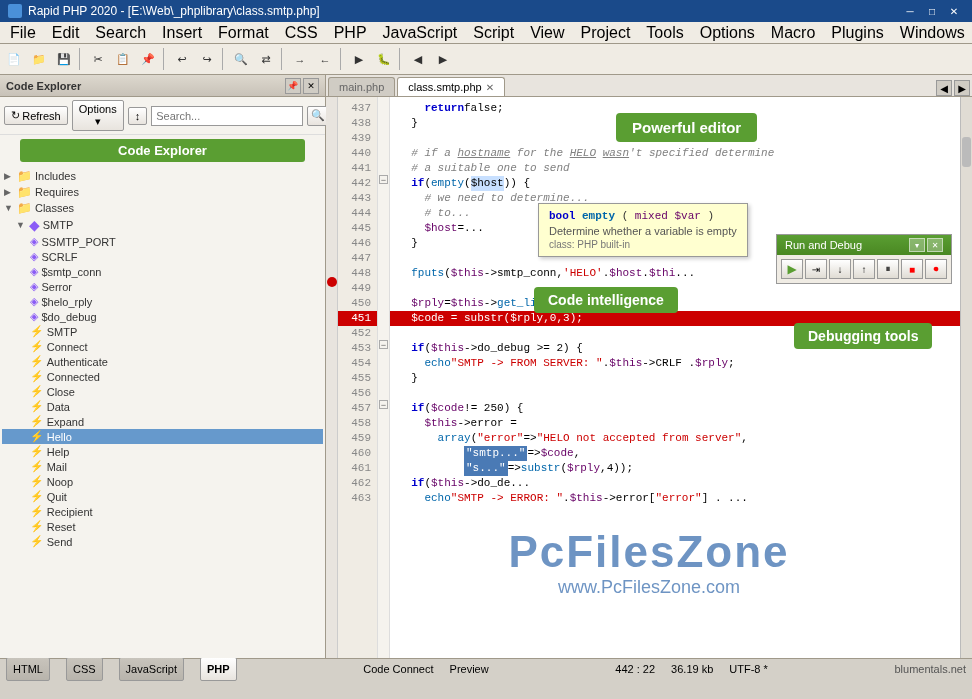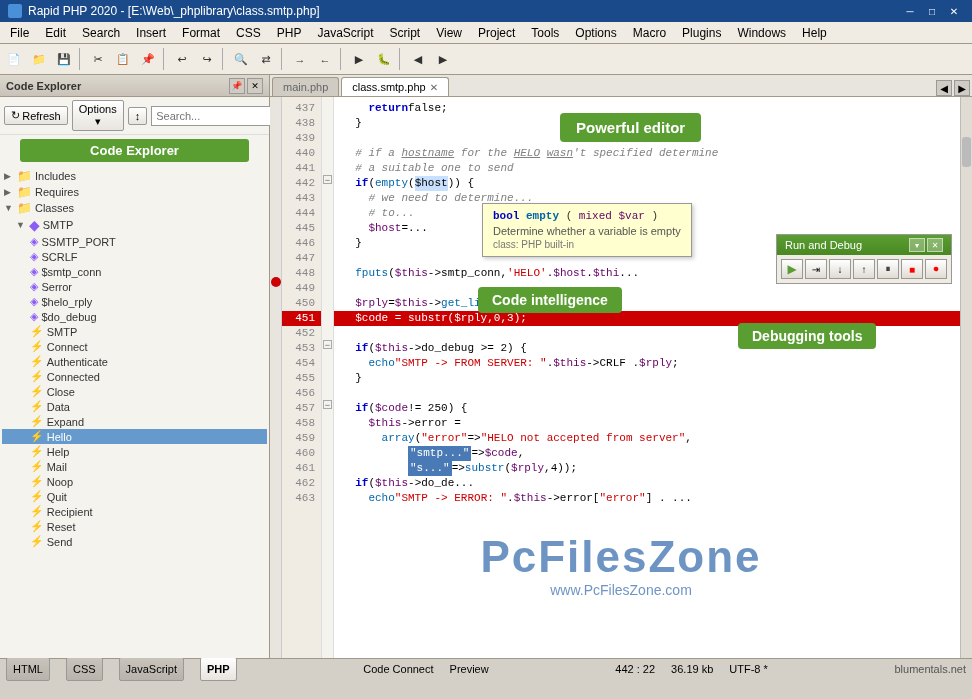--- a/index.html
+++ b/index.html
@@ -7,33 +7,33 @@
 
     
     .title-bar { background: #1a4a8a; color: white; height: 22px; display: flex; align-items: center; padding: 0 8px; justify-content: space-between; }
     .title-bar-left { display: flex; align-items: center; gap: 6px; font-size: 12px; }
     .title-bar-icon { width: 14px; height: 14px; background: #4a90d9; border-radius: 2px; display: inline-block; }
     .title-bar-controls { display: flex; gap: 2px; }
     .title-bar-controls button { width: 20px; height: 18px; background: transparent; border: none; color: white; cursor: pointer; font-size: 10px; display: flex; align-items: center; justify-content: center; }
 
     
     .menu-bar { background: #f0ece4; height: 22px; display: flex; align-items: center; padding: 0 2px; border-bottom: 1px solid #a0998a; }
-    .menu-item { padding: 2px 8px; font-size: 12px; cursor: pointer; color: #000; height: 100%; display: flex; align-items: center; }
+    .menu-item { padding: 2px 8px; font-size: 16px; cursor: pointer; color: #000; height: 100%; display: flex; align-items: center; }
 
     
     .toolbar-area { background: #f0ece4; border-bottom: 1px solid #a0998a; padding: 2px; display: flex; flex-wrap: wrap; gap: 1px; }
     .toolbar-row { display: flex; align-items: center; gap: 1px; height: 26px; }
     .tb-btn { width: 24px; height: 22px; background: transparent; border: 1px solid transparent; cursor: pointer; display: flex; align-items: center; justify-content: center; font-size: 11px; color: #333; }
     .tb-separator { width: 4px; height: 22px; border-left: 1px solid #aaa; margin: 0 2px; }
 
     
     .main-area { display: flex; height: calc(699px - 22px - 22px - 52px - 20px); }
 
     
-    .explorer-panel { width: 270px; background: #f5f3ee; border-right: 1px solid #a0998a; display: flex; flex-direction: column; height: 100%; }
+    .explorer-panel { width: 326px; background: #f5f3ee; border-right: 1px solid #a0998a; display: flex; flex-direction: column; height: 100%; }
     .explorer-header { background: linear-gradient(to bottom, #ddd8ce, #c8c2b8); padding: 3px 6px; display: flex; align-items: center; justify-content: space-between; border-bottom: 1px solid #a0998a; height: 22px; }
     .explorer-header-title { font-size: 11px; font-weight: bold; color: #333; }
     .explorer-header-controls { display: flex; gap: 2px; }
     .explorer-toolbar { background: #f5f3ee; padding: 3px 4px; display: flex; align-items: center; gap: 4px; border-bottom: 1px solid #ddd; }
     .explorer-toolbar button { font-size: 11px; padding: 2px 6px; background: linear-gradient(to bottom, #fff, #e8e4de); border: 1px solid #999; cursor: pointer; border-radius: 2px; display: flex; align-items: center; gap: 2px; }
     .search-box { flex: 1; height: 20px; border: 1px solid #999; padding: 1px 4px; font-size: 11px; background: white; }
     .search-icon-btn { width: 22px; height: 20px; background: linear-gradient(to bottom, #fff, #e8e4de); border: 1px solid #999; cursor: pointer; display: flex; align-items: center; justify-content: center; font-size: 11px; }
 
     .tree-area { flex: 1; overflow-y: auto; padding: 2px; }
     .tree-item { display: flex; align-items: center; gap: 3px; padding: 1px 2px; cursor: pointer; font-size: 11px; color: #333; }
@@ -459,21 +459,21 @@
         <button class="rdbtn">↓</button>
         <button class="rdbtn">↑</button>
         <button class="rdbtn">⏸</button>
         <button class="rdbtn" style="color:red;">■</button>
         <button class="rdbtn" style="color:red;">⏺</button>
       </div>
     </div>
 
     <div style="position:absolute;bottom:60px;left:0;right:0;display:flex;flex-direction:column;align-items:center;justify-content:center;pointer-events:none;z-index:5;opacity:0.8;">
       <div style="font-size:44px;font-weight:bold;color:#4a7ab5;font-family:Arial,sans-serif;letter-spacing:2px;">PcFilesZone</div>
-      <div style="font-size:14px;color:#4a7ab5;font-family:Arial,sans-serif;">www.PcFilesZone.com</div>
+      <div style="font-size:18px;color:#4a7ab5;font-family:Arial,sans-serif;">www.PcFilesZone.com</div>
     </div>
   </div>
 </div>
 
 <div class="status-bar">
   <span class="status-tab">HTML</span>
   <span class="status-tab">CSS</span>
   <span class="status-tab">JavaScript</span>
   <span class="status-tab active">PHP</span>
   <span style="flex:1;"></span>

